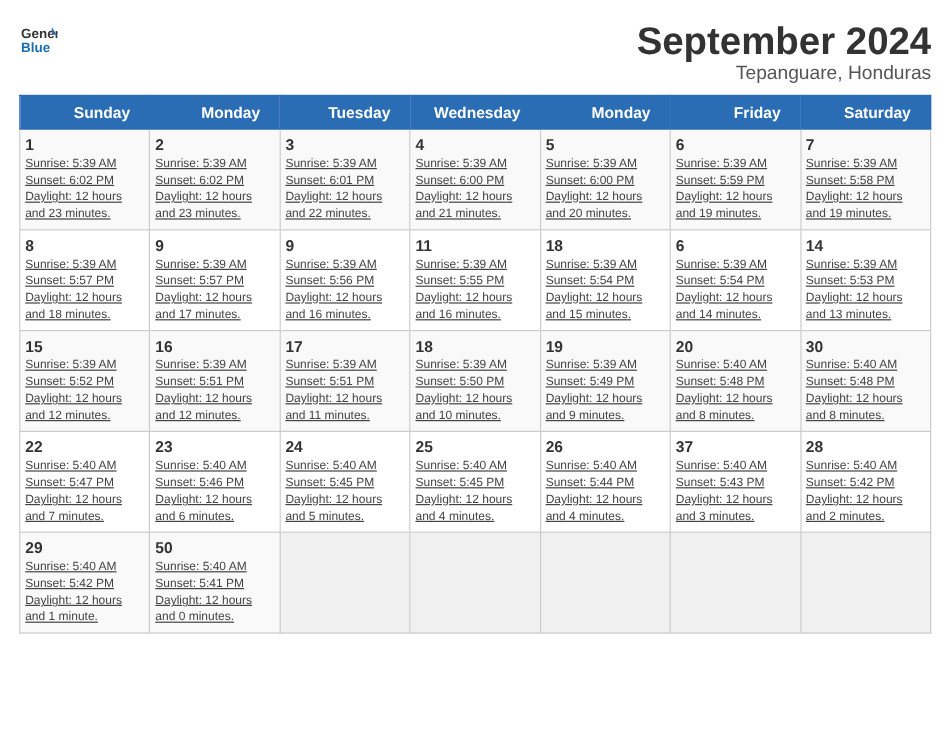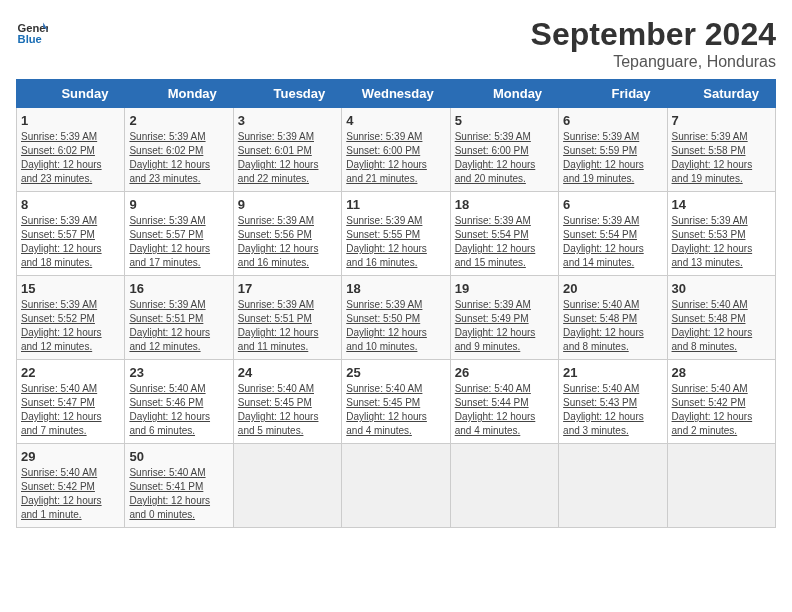--- a/index.html
+++ b/index.html
@@ -286,21 +286,21 @@
 and 4 minutes.</div>
         </td>
         <td>
           <span class="day-num">26</span>
           <div class="day-info" style="white-space: pre-line;">Sunrise: 5:40 AM
 Sunset: 5:44 PM
 Daylight: 12 hours
 and 4 minutes.</div>
         </td>
         <td>
-          <span class="day-num">21</span>
+          <span class="day-num">37</span>
           <div class="day-info" style="white-space: pre-line;">Sunrise: 5:40 AM
 Sunset: 5:43 PM
 Daylight: 12 hours
 and 3 minutes.</div>
         </td>
         <td>
           <span class="day-num">28</span>
           <div class="day-info" style="white-space: pre-line;">Sunrise: 5:40 AM
 Sunset: 5:42 PM
 Daylight: 12 hours

